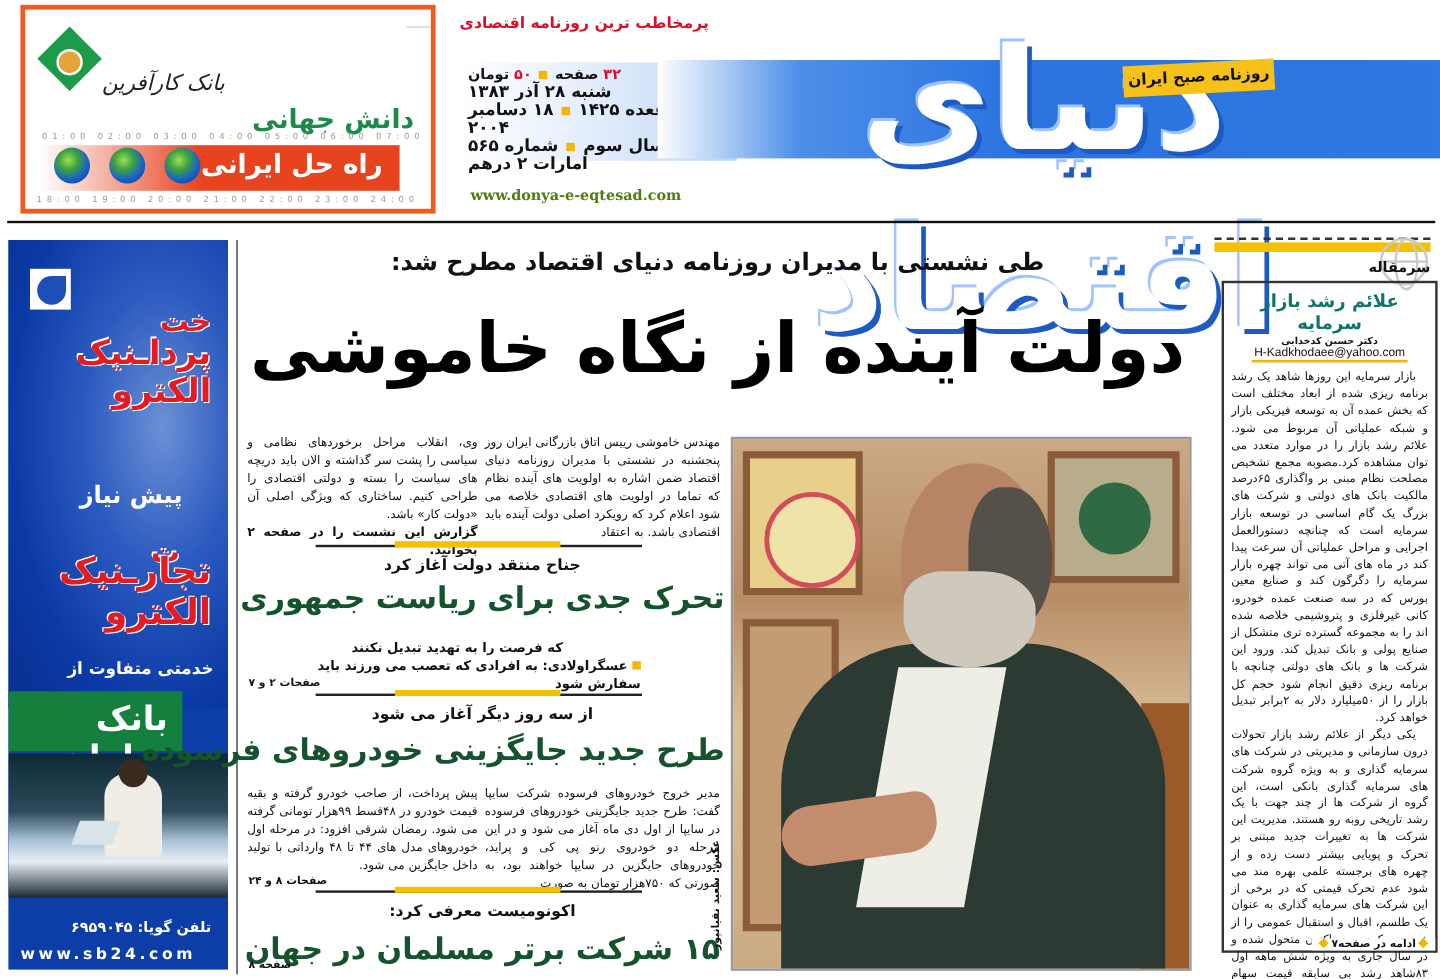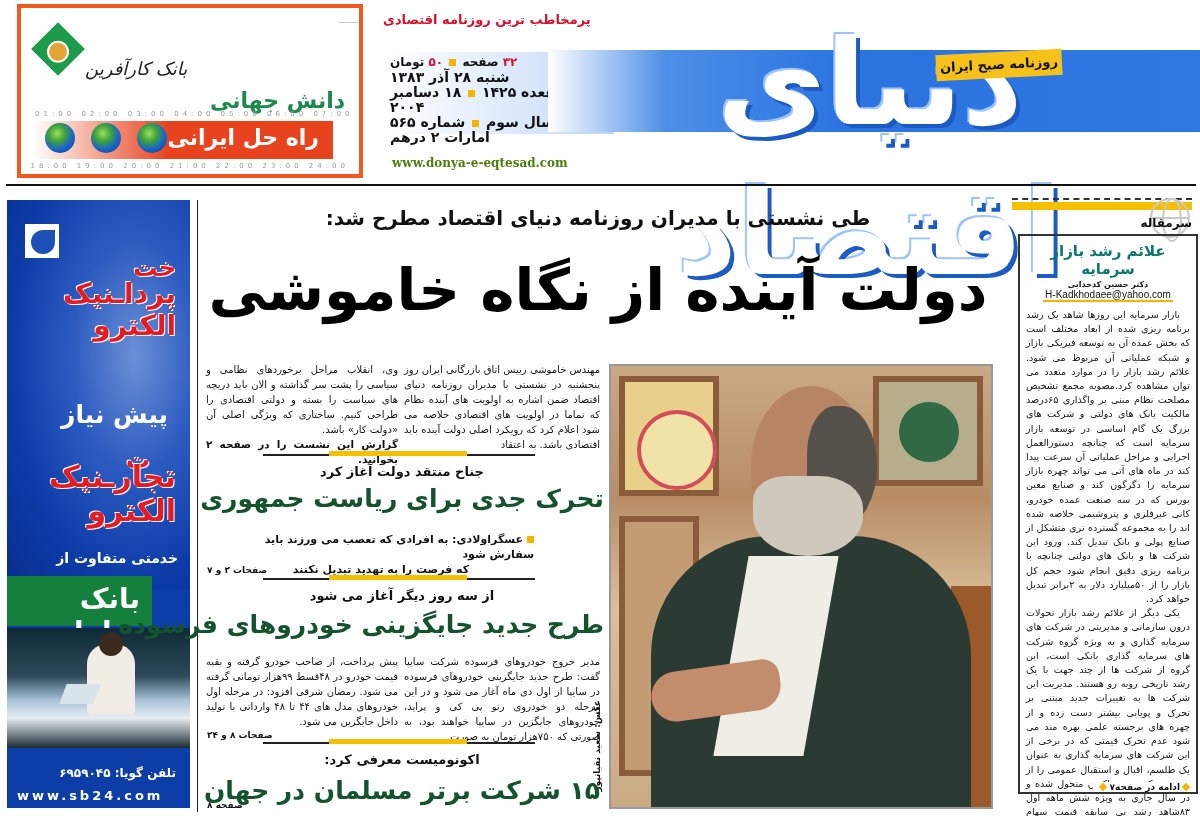--- a/index.html
+++ b/index.html
@@ -153,21 +153,21 @@
 </div>
 
 <div class="rule-main"></div>
 
 <div class="ad-left">
   <div class="bg-photo"></div>
   <div class="bank-logo"></div>
   <div class="red-text" style="top:56px;font-size:24px">خت</div>
   <div class="red-text" style="top:80px;font-size:28px">پرداـنیک</div>
   <div class="red-text" style="top:112px;font-size:28px">الکترو</div>
-  <div class="white-text" style="right:22px;top:200px;font-size:25px">پیش نیاز</div>
+  <div class="white-text" style="right:38px;top:200px;font-size:20px">پیش نیاز</div>
   <div class="red-text" style="top:248px;font-size:24px;right:40px">ت</div>
   <div class="red-text" style="top:262px;font-size:30px">تجارـنیک</div>
   <div class="red-text" style="top:296px;font-size:30px">الکترو</div>
   <div class="white-text" style="right:12px;top:350px;font-size:14px">خدمتی متفاوت از</div>
   <div class="saman-band">
     <span class="saman-text">بانک سامان</span>
   </div>
   <div class="photo">
     <div class="person"></div>
     <div class="head"></div>
@@ -190,22 +190,22 @@
   <div class="strong">گزارش این نشست را در صفحه ۲ بخوانید.</div>
 </div>
 
 <div class="sep" style="top:454px">
     <span class="gold"></span>
   </div>
 
 <div class="kicker" style="top:464px">جناح منتقد دولت آغاز کرد</div>
 <div class="headline" style="top:484px">تحرک جدی برای ریاست جمهوری</div>
 <div class="sub-bullet" style="top:532px">
+  <div style="text-align:center">که فرصت را به تهدید تبدیل نکنند</div>
   <div><span class="b"></span><span>عسگراولادی: به افرادی که تعصب می ورزند باید سفارش شود</span></div>
-  <div style="text-align:center">که فرصت را به تهدید تبدیل نکنند</div>
 </div>
 <div class="pageref" style="top:565px">صفحات ۲ و ۷</div>
 
 <div class="sep" style="top:578px">
     <span class="gold"></span>
   </div>
 
 <div class="kicker" style="top:588px">از سه روز دیگر آغاز می شود</div>
 <div class="headline" style="top:610px">طرح جدید جایگزینی خودروهای فرسوده</div>
 <div class="body-col" style="left:404px;top:654px;width:196px;">

